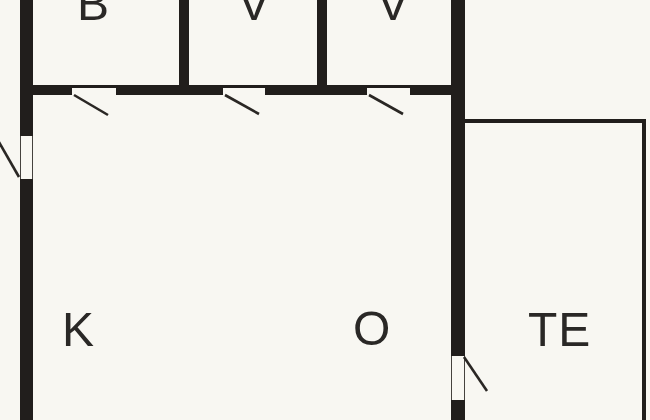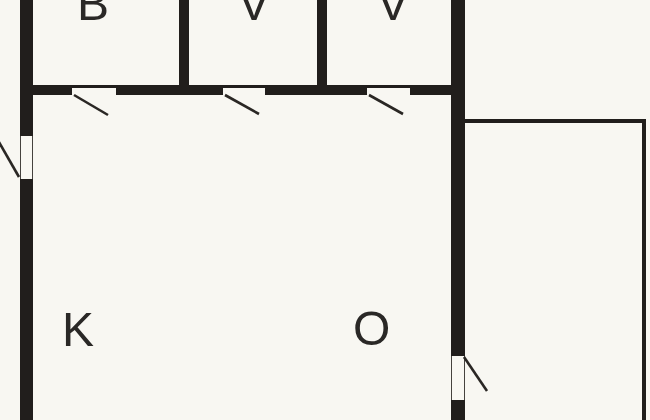--- a/index.html
+++ b/index.html
@@ -92,14 +92,15 @@
     <line class="swing" x1="225" y1="95" x2="259" y2="114"></line>
     <line class="swing" x1="369" y1="95" x2="403" y2="114"></line>
     <line class="swing" x1="464" y1="357" x2="487" y2="391"></line>
   </svg>
 
   <span class="room-label" style="left:77px;  top:-20px">B</span>
   <span class="room-label" style="left:238px; top:-20px">V</span>
   <span class="room-label" style="left:377px; top:-20px">V</span>
   <span class="room-label" style="left:62px;  top:306px">K</span>
   <span class="room-label" style="left:353px; top:305px">O</span>
+  <span class="room-label" style="left:528px; top:306px">TE</span>
 
 </div>
 
 </body></html>

